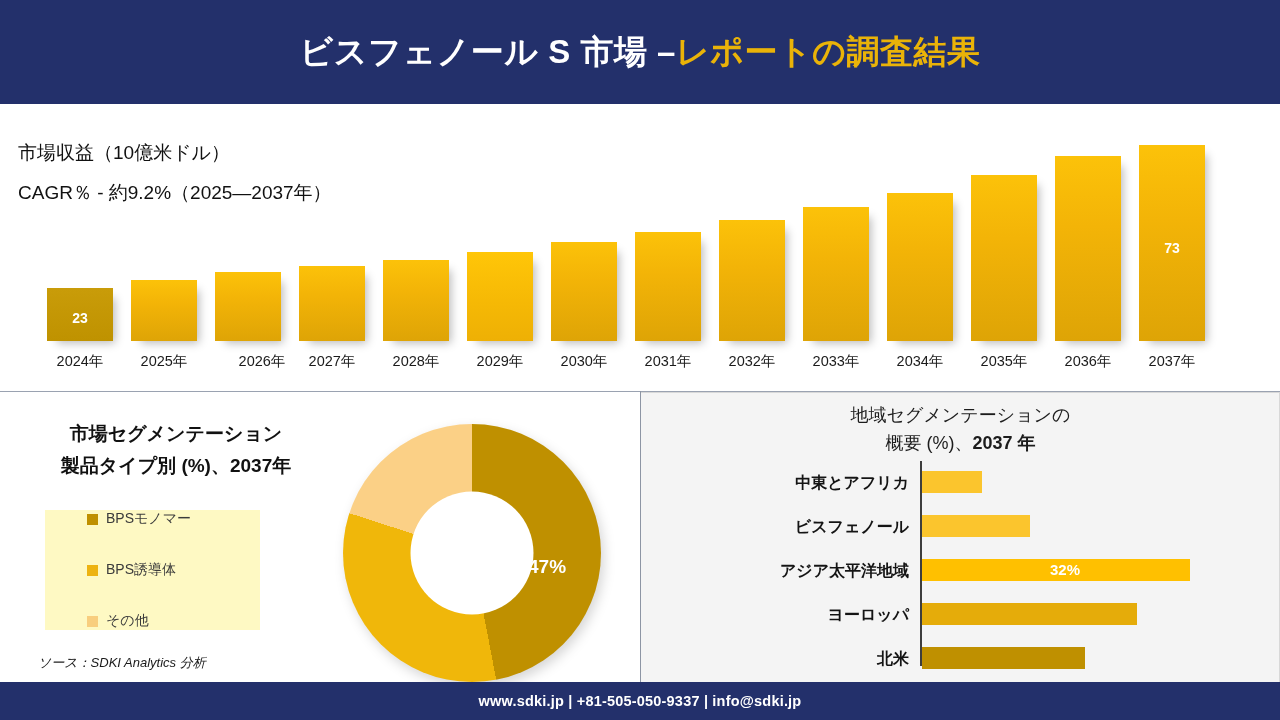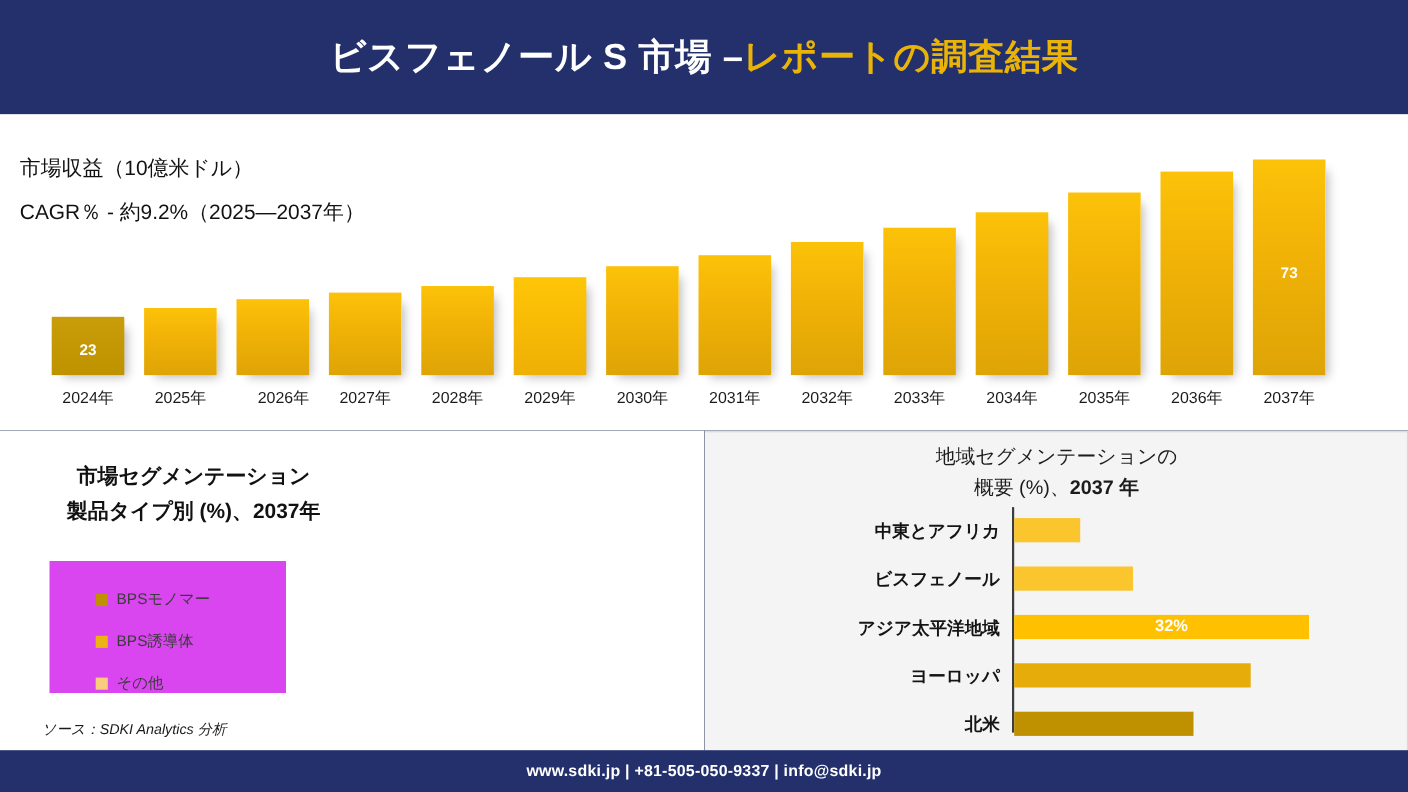--- a/index.html
+++ b/index.html
@@ -57,22 +57,22 @@
   .v-sep  { position: absolute; left: 640px; top: 391px; width: 1px; height: 291px; background: #8d95a4; }
 
   
   .panel-left { position: absolute; left: 0; top: 392px; width: 640px; height: 290px; background: #fff; }
   .seg-title {
     position: absolute; left: 26px; top: 26px; width: 300px;
     text-align: center; font-size: 19px; font-weight: bold; color: #111; line-height: 32px;
   }
   .legend-box {
     position: absolute; left: 45px; top: 118px; width: 215px; height: 120px;
-    background: #d946ef;
-    display: flex; flex-direction: column; justify-content: flex-end; gap: 20px;
+    background: #fef9c3;
+    display: flex; flex-direction: column; justify-content: space-between; gap: 20px;
     padding-left: 42px;
   }
   .legend-row { display: flex; align-items: center; gap: 8px; }
   .legend-swatch { width: 11px; height: 11px; display: inline-block; flex: 0 0 auto; }
   .legend-text { font-size: 14px; color: #3b3b3b; white-space: nowrap; }
 
   .donut-wrap { position: absolute; left: 332px; top: 22px; width: 290px; height: 268px; overflow: hidden; }
   .donut {
     position: absolute; left: 11px; top: 10px; width: 258px; height: 258px;
     border-radius: 50%;
@@ -140,21 +140,21 @@
           </div>
         </div>
         <div class="bar-label" style="left: 7px;">2024年</div>
         <div class="bar-slot" style="left: 91px;">
           <div class="bar" style="height: 61px;"></div>
         </div>
         <div class="bar-label" style="left: 91px;">2025年</div>
         <div class="bar-slot" style="left: 175px;">
           <div class="bar" style="height: 69px;"></div>
         </div>
-        <div class="bar-label" style="left: 175px; text-align: right;">2026年</div>
+        <div class="bar-label" style="left: 189px;">2026年</div>
         <div class="bar-slot" style="left: 259px;">
           <div class="bar" style="height: 75px;"></div>
         </div>
         <div class="bar-label" style="left: 259px;">2027年</div>
         <div class="bar-slot" style="left: 343px;">
           <div class="bar" style="height: 81px;"></div>
         </div>
         <div class="bar-label" style="left: 343px;">2028年</div>
         <div class="bar-slot" style="left: 427px;">
           <div class="bar bright" style="height: 89px;"></div>
@@ -214,20 +214,26 @@
         <div class="legend-row">
           <span class="legend-swatch" style="background: rgb(237, 179, 17);"></span>
           <span class="legend-text">BPS誘導体</span>
         </div>
         <div class="legend-row">
           <span class="legend-swatch" style="background: rgb(248, 206, 126);"></span>
           <span class="legend-text">その他</span>
         </div>
       </div>
 
+    <div class="donut-wrap">
+      <div class="donut" id="donut" style="background: conic-gradient(rgb(191, 144, 0) 0deg, rgb(191, 144, 0) 169.2deg, rgb(240, 183, 10) 169.2deg, rgb(240, 183, 10) 288deg, rgb(251, 208, 134) 288deg, rgb(251, 208, 134) 360deg);">
+        <div class="donut-hole"></div>
+      </div>
+      <div class="donut-label">47%</div>
+    </div>
 
     <div class="source-note">ソース：SDKI Analytics 分析</div>
   </div>
 
   <div class="panel-right">
     <div class="reg-title">
       <div>地域セグメンテーションの</div>
       <div><span>概要 (%)、</span><span class="b">2037 年</span></div>
     </div>
     <div class="reg-axis"></div>

